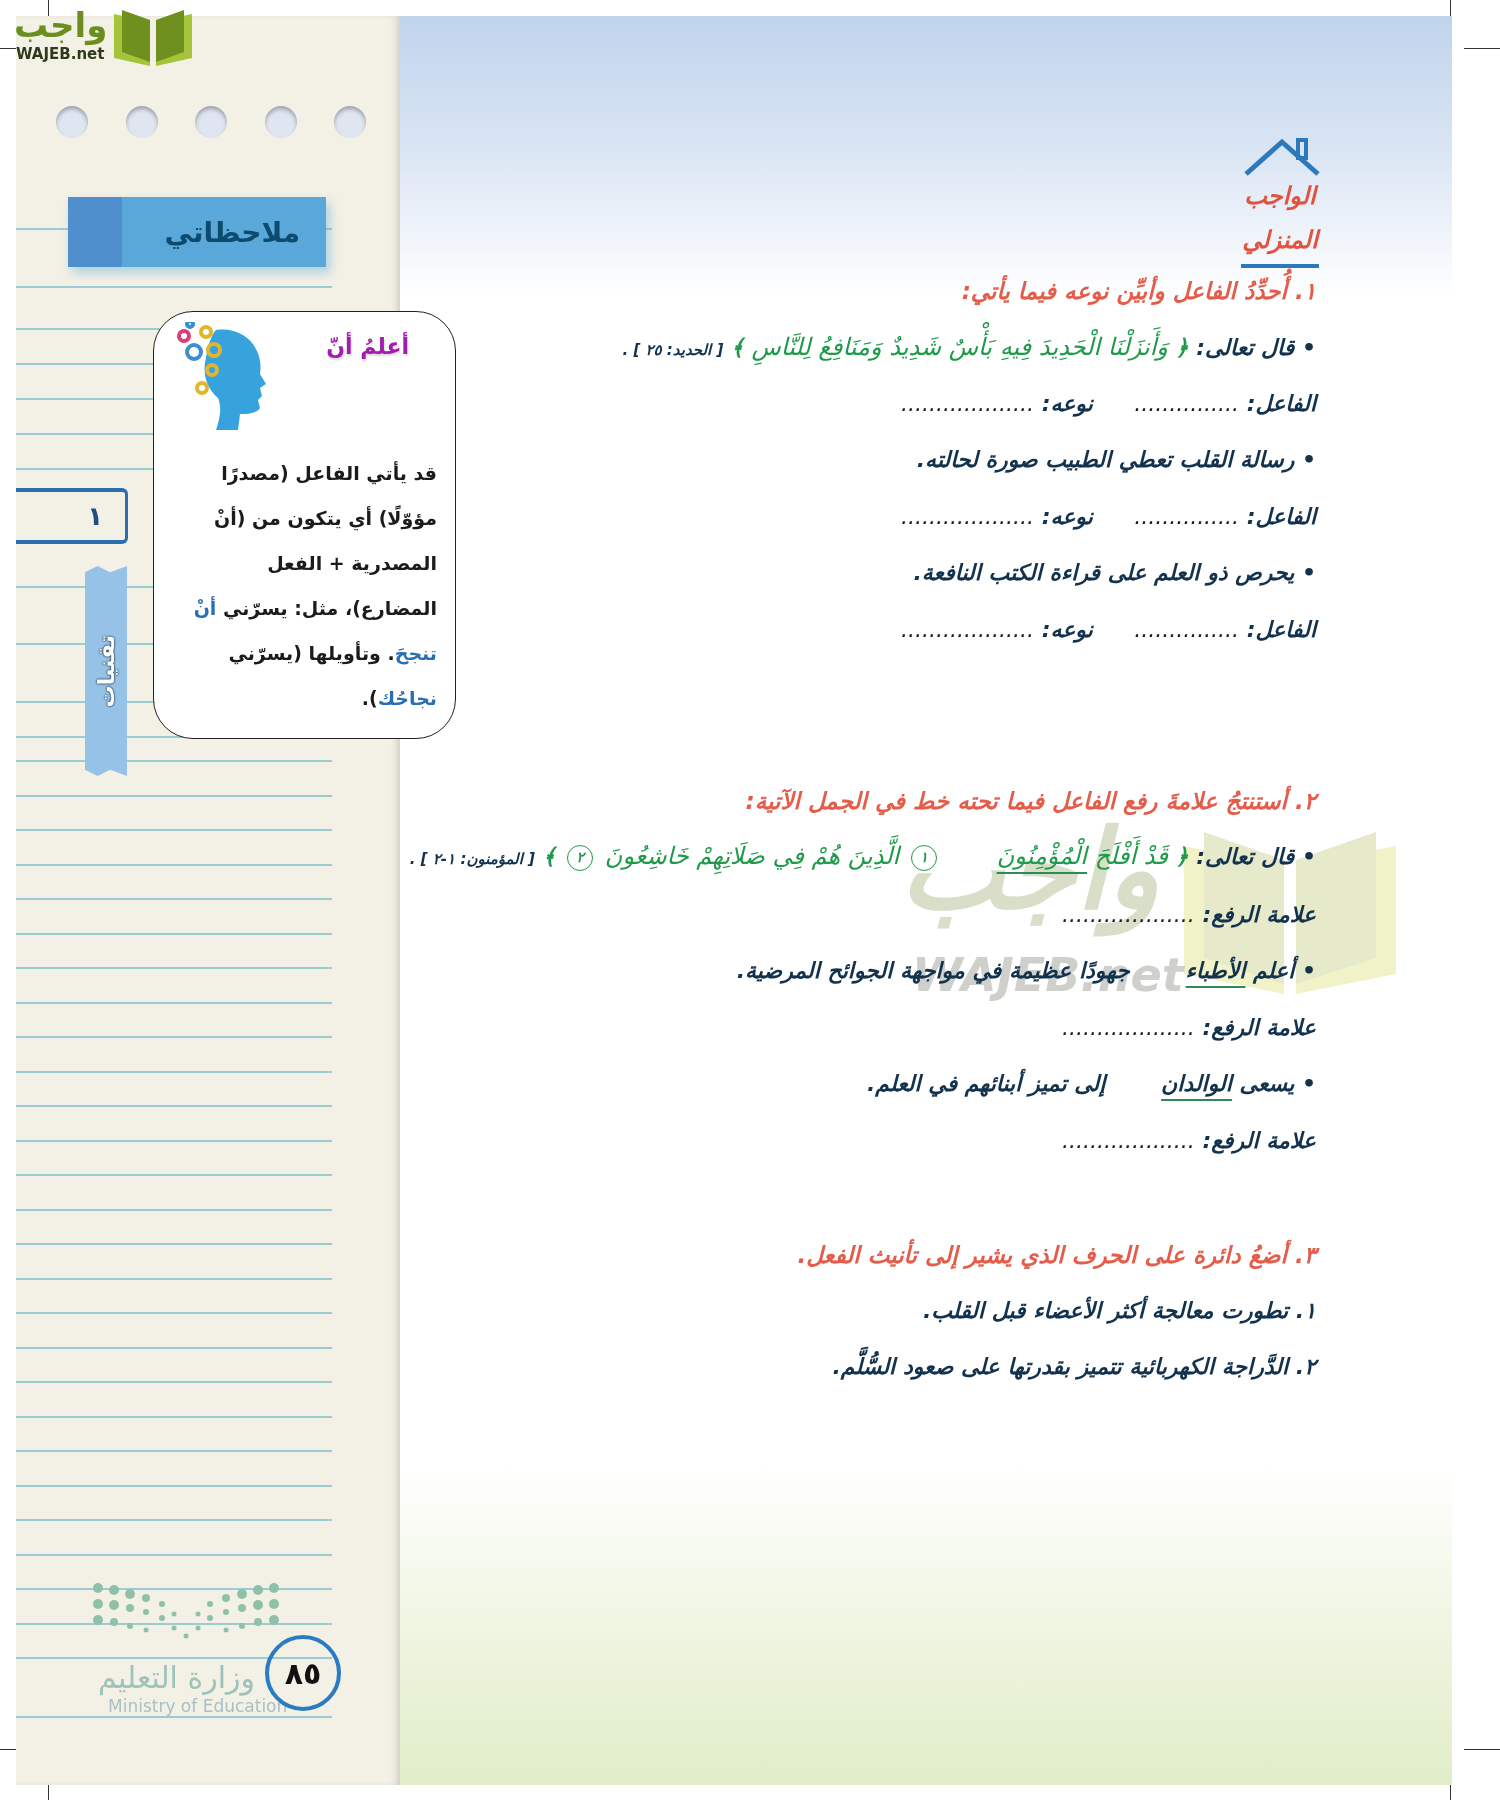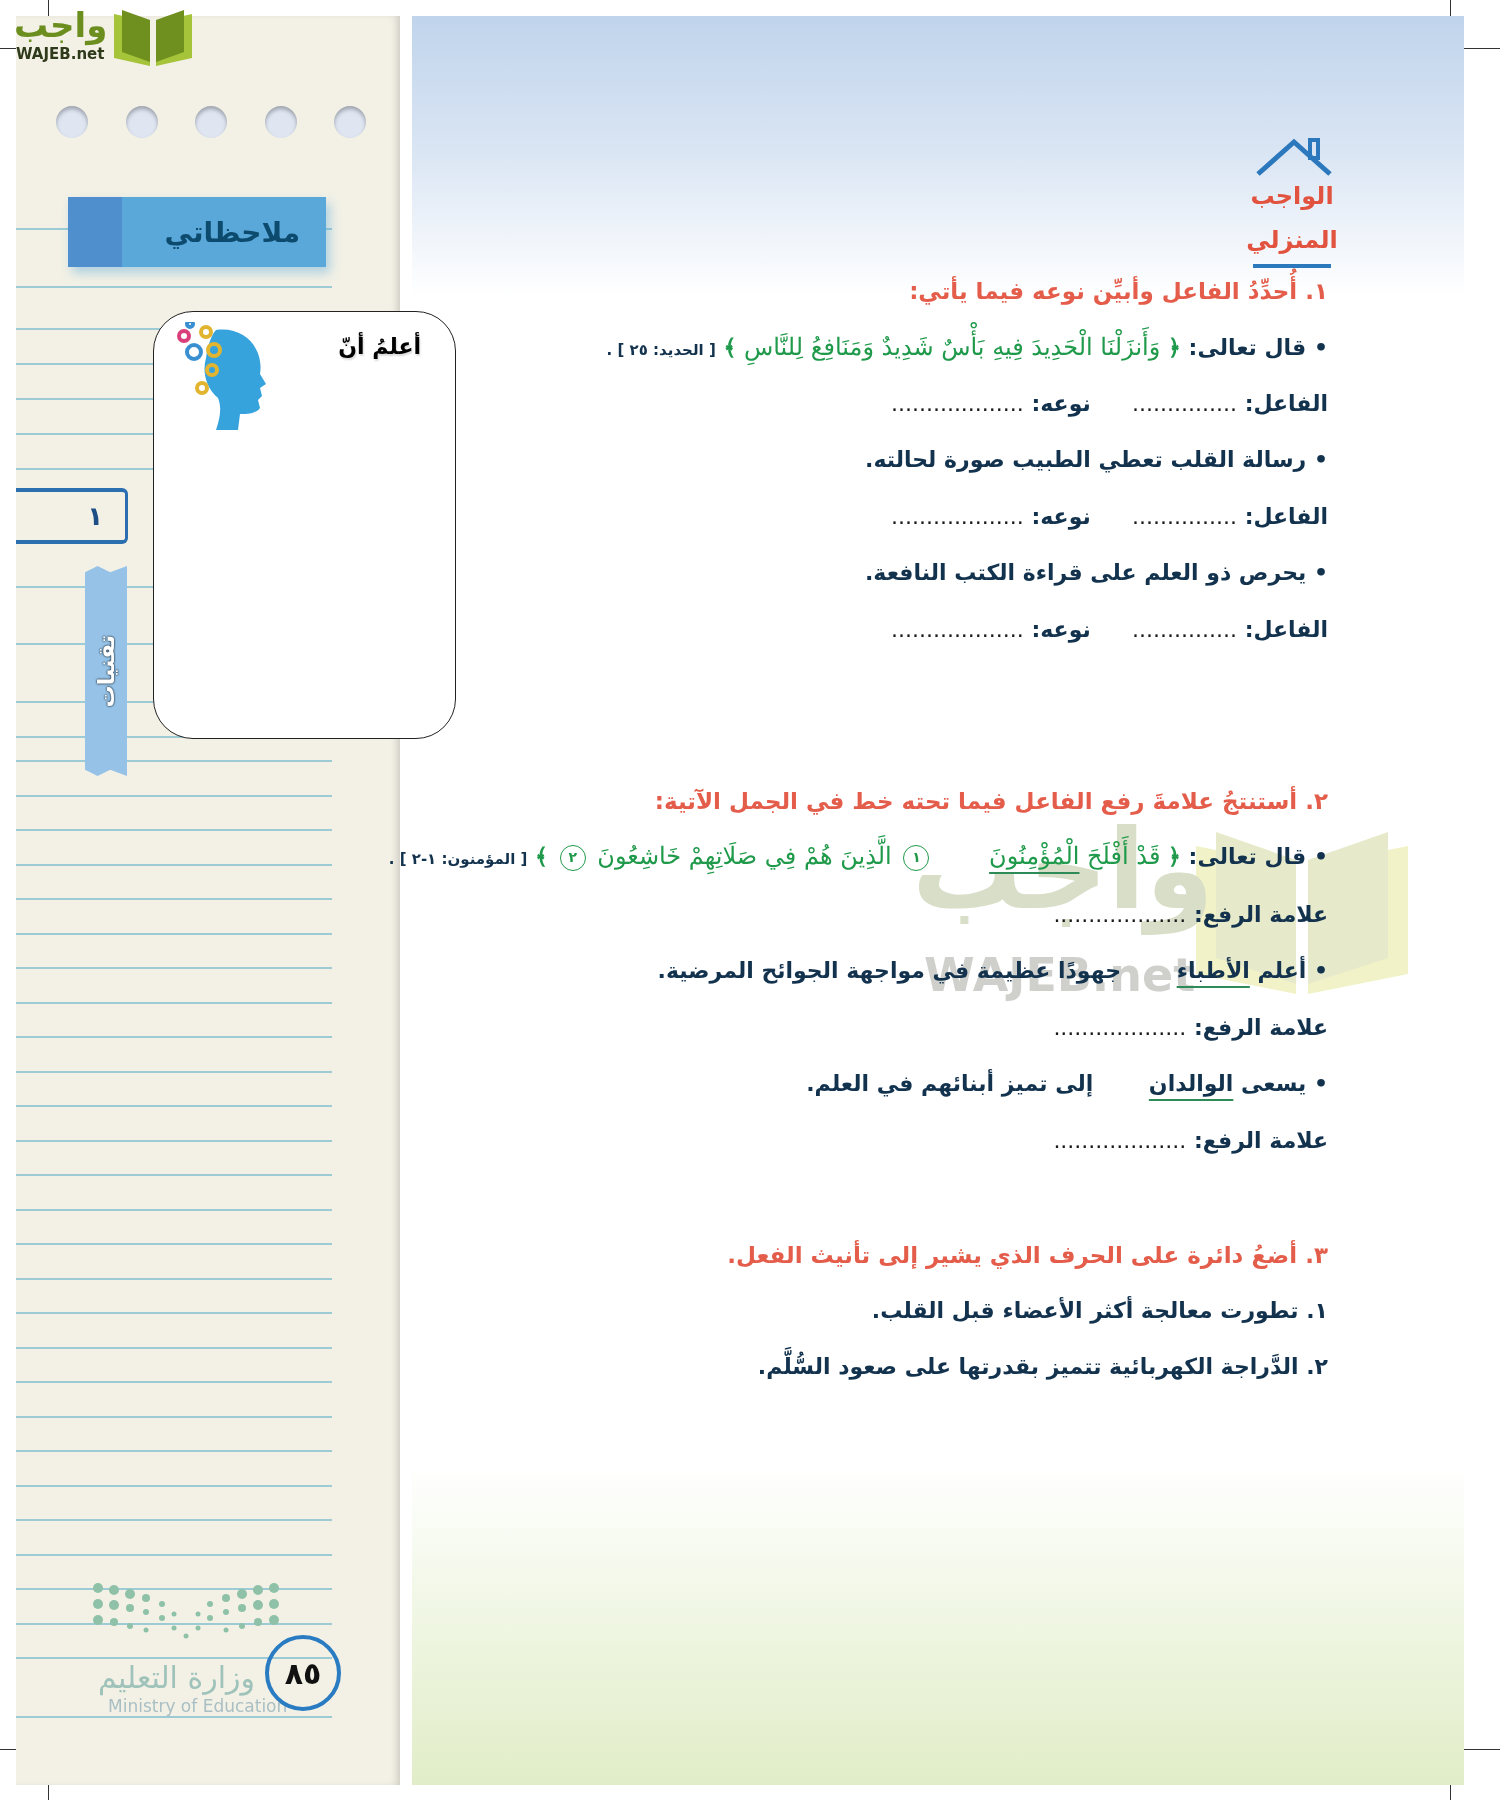--- a/index.html
+++ b/index.html
@@ -53,39 +53,40 @@
     writing-mode: vertical-rl; transform: rotate(180deg);
     color: #fff; font-weight: bold; font-size: 22px;
     text-shadow: 0 0 2px #234, 0 0 2px #234;
   }
 
   .info-card {
     position: absolute; left: 153px; top: 311px; width: 303px; height: 428px;
     background: #ffffff; border: 1.5px solid #222; border-radius: 40px;
     z-index: 3; direction: rtl; padding: 22px 18px 0 18px;
   }
-  .info-card .title { font-size: 22px; font-weight: bold; color: #000000; margin-right: 16px; text-shadow: 1px 2px 2px rgba(0,0,0,0.15);}
+  .info-card .title { font-size: 22px; font-weight: bold; color: #a21caf; margin-right: 28px; text-shadow: 1px 2px 2px rgba(0,0,0,0.15);}
   .info-card .head-icon { position: absolute; left: 22px; top: 10px; width: 90px; height: 110px; }
   .info-card .body { margin-top: 92px; font-size: 19px; font-weight: bold; line-height: 45px; color: #1b1b1b; }
   .info-card .body .hl { color: #2a6fb4; }
 
   .moe-logo { position: absolute; left: 70px; top: 1562px; width: 200px; height: 70px; }
   .moe-ar { position: absolute; left: 82px; top: 1644px; font-size: 30px; color: #9fc3ba; direction: rtl; letter-spacing: 2px; }
   .moe-en { position: absolute; left: 92px; top: 1680px; font-size: 17px; color: #a9bfc4; }
   .moe-year { position: absolute; left: 83px; top: 1801px; font-size: 20px; color: #a9bfc4; }
   .page-num {
     position: absolute; left: 249px; top: 1619px; width: 76px; height: 76px; border-radius: 50%;
     border: 4px solid #2a7cc2; display: flex; align-items: center; justify-content: center;
     font-size: 30px; font-weight: bold; color: #111; z-index: 2;
   }
 
   
   .page {
-    position: absolute; left: 412px; top: 16px; width: 1052px; height: 1769px;
+    position: absolute; left: 400px; top: 16px; width: 1052px; height: 1769px;
     background: linear-gradient(to bottom, #c0d4ec 0px, #dbe6f4 140px, #ffffff 280px, #ffffff 1450px, #eef5e0 1620px, #e1edc8 1769px);
+    font-style: italic;
   }
   .hw-badge { position: absolute; left: 830px; top: 120px; width: 100px; height: 140px; text-align: center; direction: rtl; }
   .hw-badge .l1, .hw-badge .l2 { color: #e2533f; font-weight: bold; font-size: 24px; line-height: 44px; }
   .hw-badge .l1 { margin-top: 38px; }
   .hw-badge .uline { width: 78px; height: 4px; background: #2c78bd; margin: 2px auto 0; }
 
   .content { position: absolute; right: 136px; top: 0; width: 940px; direction: rtl; }
   .q-title { position: absolute; right: 0; color: #e45c4a; font-weight: bold; font-size: 23px; white-space: nowrap; }
   .line { position: absolute; right: 0; color: #12324e; font-weight: bold; font-size: 22px; white-space: nowrap; }
   .quran { color: #1f9a4a; font-family: "DejaVu Serif", serif; font-weight: normal; font-size: 24px; }
@@ -245,20 +246,23 @@
     <g fill="none" stroke-width="4">
       <circle cx="18" cy="30" r="7" stroke="#3a8fd1"></circle>
       <circle cx="8" cy="14" r="5" stroke="#d9407a"></circle>
       <circle cx="30" cy="10" r="5" stroke="#e1b530"></circle>
       <circle cx="38" cy="28" r="6" stroke="#e1b530"></circle>
       <circle cx="36" cy="48" r="5" stroke="#e1b530"></circle>
       <circle cx="26" cy="66" r="5" stroke="#e1b530"></circle>
       <circle cx="14" cy="2" r="3" stroke="#3a8fd1"></circle>
     </g>
   </svg>
+  <div class="body">
+    <span>قد يأتي الفاعل (مصدرًا مؤوّلًا) أي يتكون من (أنْ المصدرية + الفعل المضارع)، مثل: يسرّني </span><span class="hl">أنْ تنجحَ</span><span>. وتأويلها (يسرّني </span><span class="hl">نجاحُك</span><span>).</span>
+  </div>
 </div>
 
 <div class="page">
   <div class="hw-badge">
     <svg style="position:absolute;left:12px;top:0;width:80px;height:42px" viewBox="0 0 80 42">
       <polyline points="4,38 40,6 76,38" fill="none" stroke="#2c78bd" stroke-width="5"></polyline>
       <rect x="56" y="4" width="8" height="18" fill="none" stroke="#2c78bd" stroke-width="4"></rect>
     </svg>
     <div class="l1">الواجب</div>
     <div class="l2">المنزلي</div>

